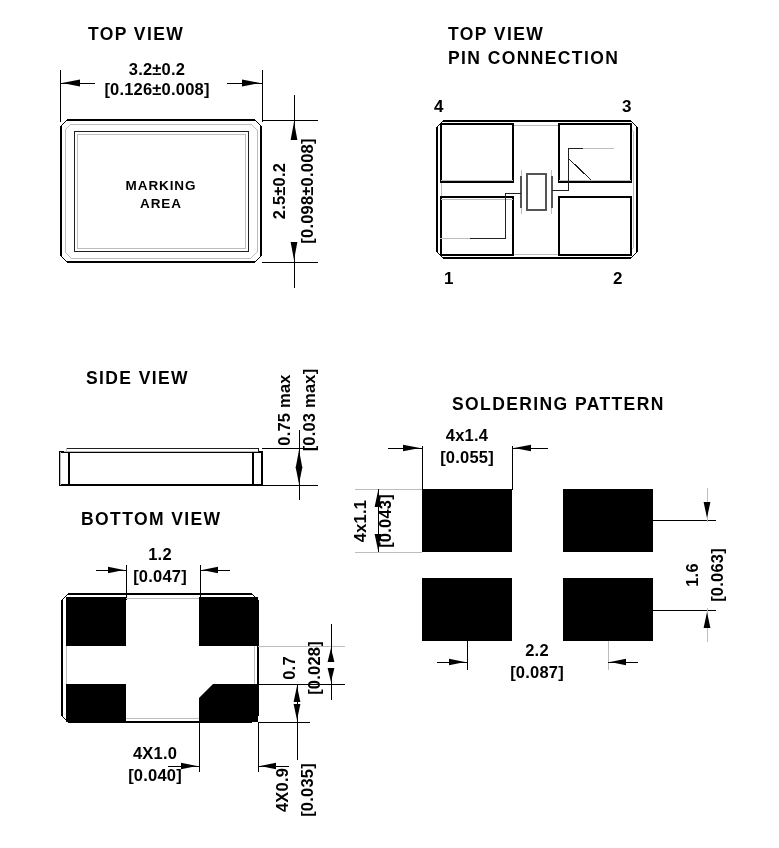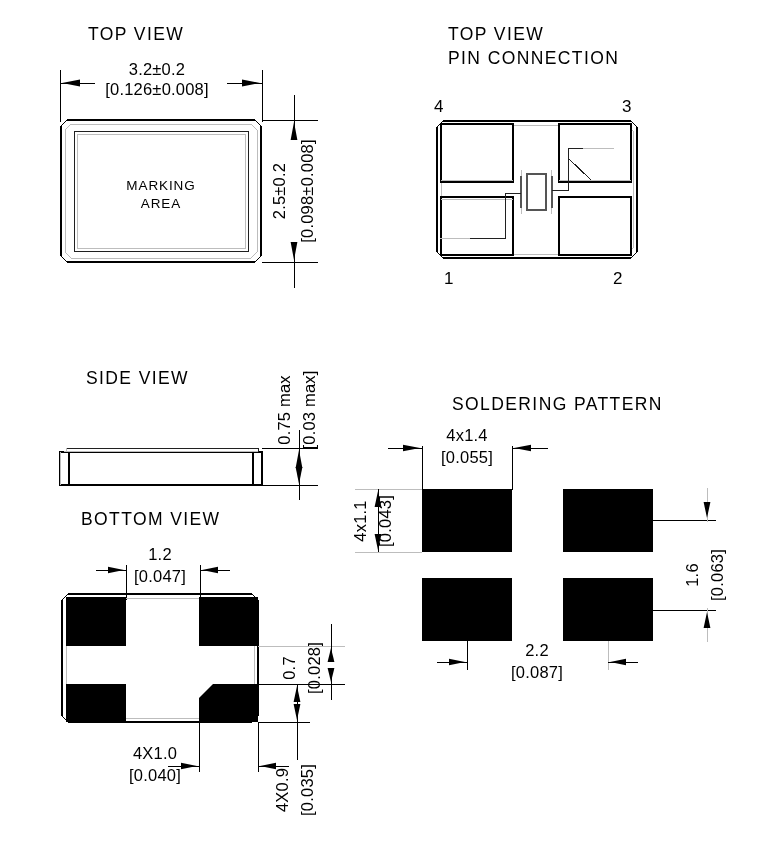--- a/index.html
+++ b/index.html
@@ -10,20 +10,21 @@
   body {
     width: 779px;
     height: 848px;
     font-family: "Liberation Sans", sans-serif;
     overflow: hidden;
   }
   #drawing-root {
     position: relative;
     width: 779px;
     height: 600px;
+    font-weight: bold;
   }
   svg#drawing {
     display: block;
     width: 779px;
     height: 848px;
   }
   .ln {
     stroke: #000000;
     stroke-width: 1.1;
     fill: none;

